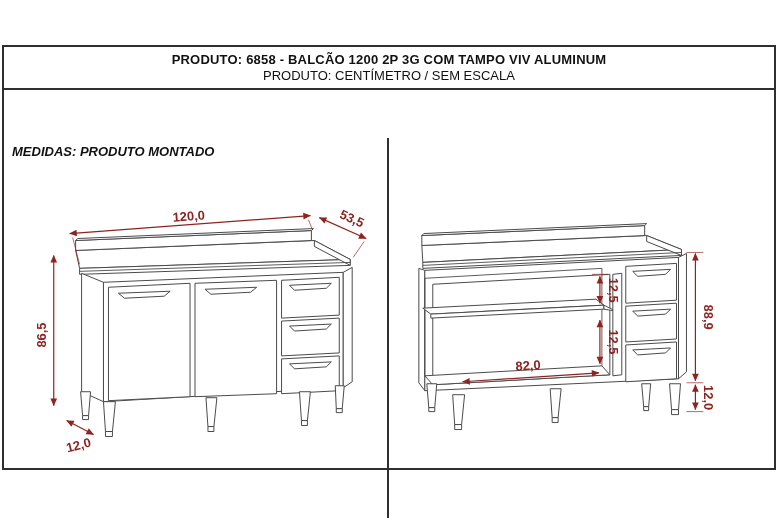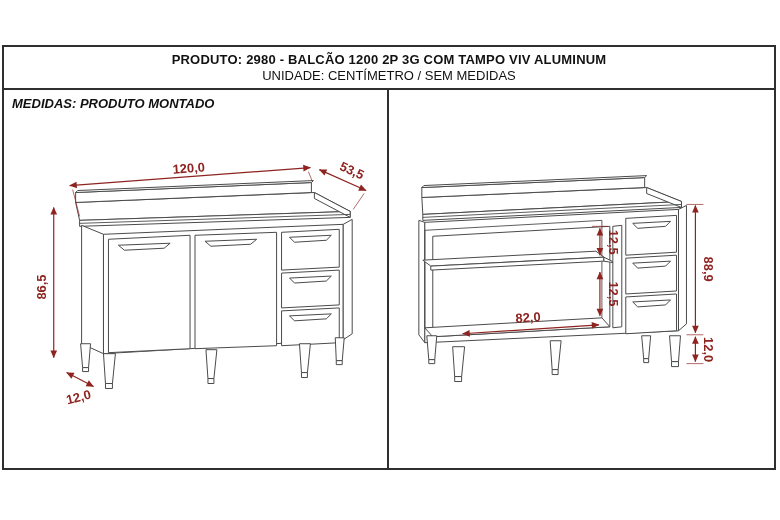--- a/index.html
+++ b/index.html
@@ -3,38 +3,38 @@
 <meta charset="utf-8">
 <style>
   html,body{margin:0;padding:0;background:#ffffff;}
   body{width:780px;height:520px;position:relative;font-family:"Liberation Sans",sans-serif;overflow:hidden;}
   .sheet{position:absolute;left:2px;top:45px;width:774px;height:425px;border:2px solid #2f2f2f;background:#fff;box-sizing:border-box;}
   .titleblock{position:absolute;left:0;top:0;width:100%;height:43px;border-bottom:2px solid #2f2f2f;box-sizing:border-box;
     display:flex;flex-direction:column;align-items:center;justify-content:center;gap:1px;}
   .title-main{font-size:13px;font-weight:bold;color:#111;letter-spacing:.2px;}
   .title-sub{font-size:13px;color:#111;}
   .panels{position:absolute;left:0;top:43px;width:100%;height:380px;display:flex;}
-  .panel{position:relative;width:50%;height:100%;box-sizing:border-box;}
+  .panel{position:relative;width:50%;height:100%;box-sizing:border-box;margin-top:48px;}
   .panel.left{border-right:2px solid #2f2f2f;}
   .panel-title{position:absolute;left:8px;top:6px;font-size:13px;font-style:italic;color:#111;}
   .panel-title.bold{font-weight:bold;}
   svg{position:absolute;left:0;top:22px;}
   svg .draw{stroke:#4a4a4a;stroke-width:1;fill:#ffffff;stroke-linejoin:round;}
   svg .lineonly{stroke:#4a4a4a;stroke-width:.9;fill:none;}
   svg .dim{stroke:#8e2320;stroke-width:1.2;fill:none;}
   svg .ext{stroke:#8e2320;stroke-width:.8;fill:none;opacity:.85;}
   svg text{fill:#8e2320;font-family:"Liberation Sans",sans-serif;font-weight:bold;font-size:13px;}
 </style>
 </head>
 <body>
 
 <div class="sheet">
   <div class="titleblock">
-    <div class="title-main">PRODUTO: 2980 - BALCÃO 1200 2P 3G COM TAMPO VIV ALUMINUM</div>
-    <div class="title-sub">UNIDADE: CENTÍMETRO / SEM MEDIDAS</div>
+    <div class="title-main">PRODUTO: 6858 - BALCÃO 1200 2P 3G COM TAMPO VIV ALUMINUM</div>
+    <div class="title-sub">PRODUTO: CENTÍMETRO / SEM ESCALA</div>
   </div>
 
   <div class="panels">
 
     <div class="panel left">
       <div class="panel-title bold">MEDIDAS: PRODUTO MONTADO</div>
       <svg width="385" height="356" viewBox="0 0 387 356">
         <defs>
           <marker id="ahL" viewBox="0 0 10 10" refX="8.5" refY="5" markerWidth="9" markerHeight="7" orient="auto-start-reverse">
             <path d="M0,1 L9,5 L0,9 Z" fill="#8e2320"></path>

